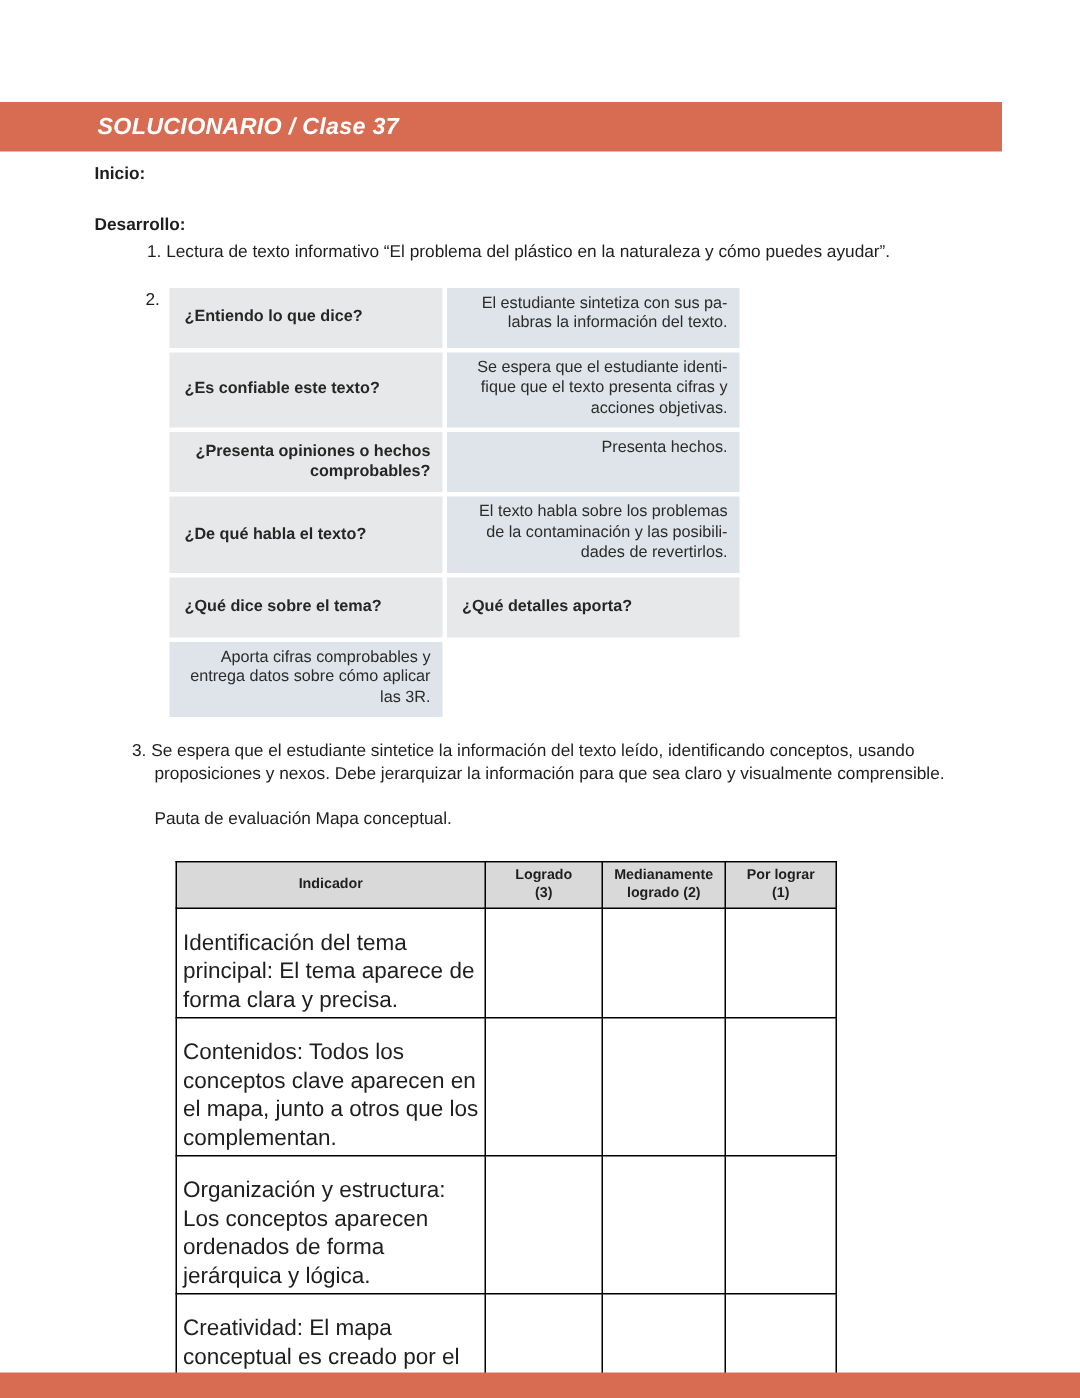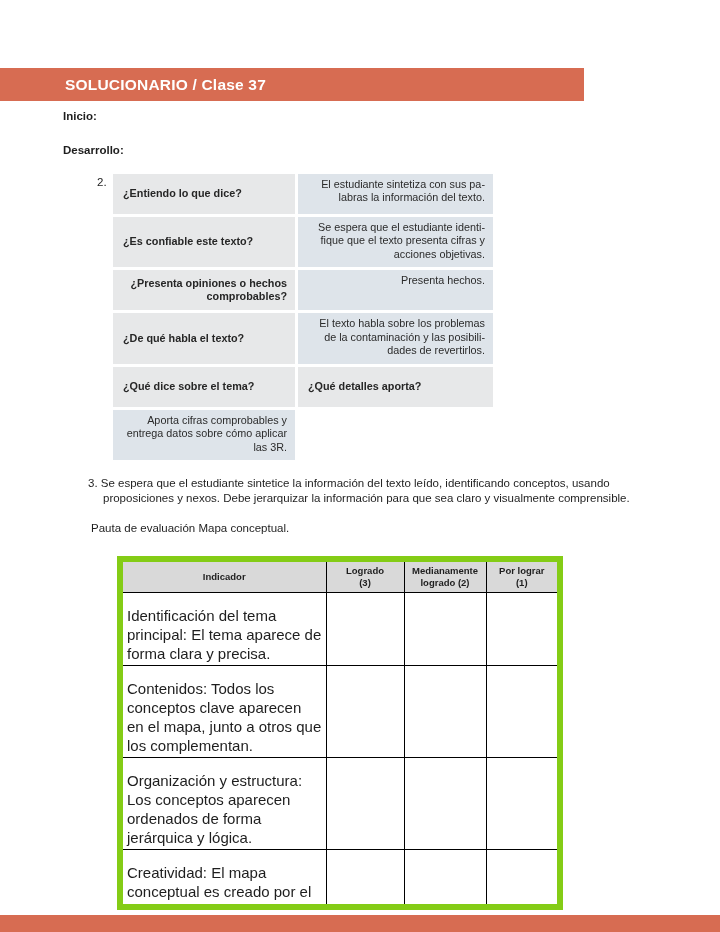--- a/index.html
+++ b/index.html
@@ -7,23 +7,23 @@
     width:720px; height:932px;
     background:#ffffff;
     font-family:"Liberation Sans","DejaVu Sans",sans-serif;
     color:#1e1e1e;
     -webkit-font-smoothing:antialiased;
   }
   .page { position:relative; width:720px; height:932px; overflow:hidden; background:#fff; }
 
   
   .topbar {
-    position:absolute; top:68px; left:0; width:584px; height:33px;
+    position:absolute; top:68px; left:0; width:668px; height:33px;
     background:var(--accent,#D76C52);
-    display:flex; align-items:center;
+    display:flex; align-items:center;font-style:italic;
   }
   .topbar .title {
     color:#ffffff; font-weight:bold; font-size:15.5px; letter-spacing:0.2px;
     padding-left:65px;
   }
   .bottombar {
     position:absolute; bottom:0; left:0; width:720px; height:17px;
     background:var(--accent,#D76C52);
   }
 
@@ -54,27 +54,27 @@
     font-size:10.8px; line-height:1.25; color:#2b2b2b;
     padding:4px 8px 6px 8px;
     hyphens:manual; -webkit-hyphens:manual;
   }
 
   
   .item3 {
     font-size:11.5px; line-height:1.32; margin-top:16px;
     padding-left:40px; text-indent:-15px;
   }
-  .caption { font-size:11.5px; margin-top:16px; margin-left:28px; }
+  .caption { font-size:11.5px; margin-top:16px; margin-left:40px; }
 
   
   table.rubric {
     border-collapse:collapse; margin-top:22px; margin-left:54px;
     width:440px; table-layout:fixed;
-    border:6px solid #84cc16;
+    border:1px solid #84cc16;
   }
   table.rubric th, table.rubric td { border:1px solid #000; }
   table.rubric th {
     background:var(--rubric-h-bg,#D9D9D9);
     font-size:9.5px; font-weight:bold; text-align:center; vertical-align:middle;
     padding:3px 2px; white-space:pre-line; line-height:1.25;
   }
   table.rubric td.ind {
     font-size:15px; line-height:1.25; padding:14px 4px 2px 4px; vertical-align:top;
   }
@@ -90,20 +90,21 @@
 
   <div class="topbar">
     <span class="title">SOLUCIONARIO / Clase 37</span>
   </div>
 
   <div class="content">
 
     <p class="h">Inicio:</p>
 
     <p class="h desarrollo">Desarrollo:</p>
+    <p class="item">1. Lectura de texto informativo “El problema del plástico en la naturaleza y cómo puedes ayudar”.</p>
 
     <div class="qa-wrap">
       <span class="qa-num">2.</span>
       <div class="qa-table">
         <div class="qa-q">¿Entiendo lo que dice?</div>
         <div class="qa-a">El estudiante sintetiza con sus pa­labras la información del texto.</div>
         <div class="qa-q">¿Es confiable este texto?</div>
         <div class="qa-a">Se espera que el estudiante identi­fique que el texto presenta cifras y acciones objetivas.</div>
         <div class="qa-q">¿Presenta opiniones o hechos comprobables?</div>
         <div class="qa-a">Presenta hechos.</div>

